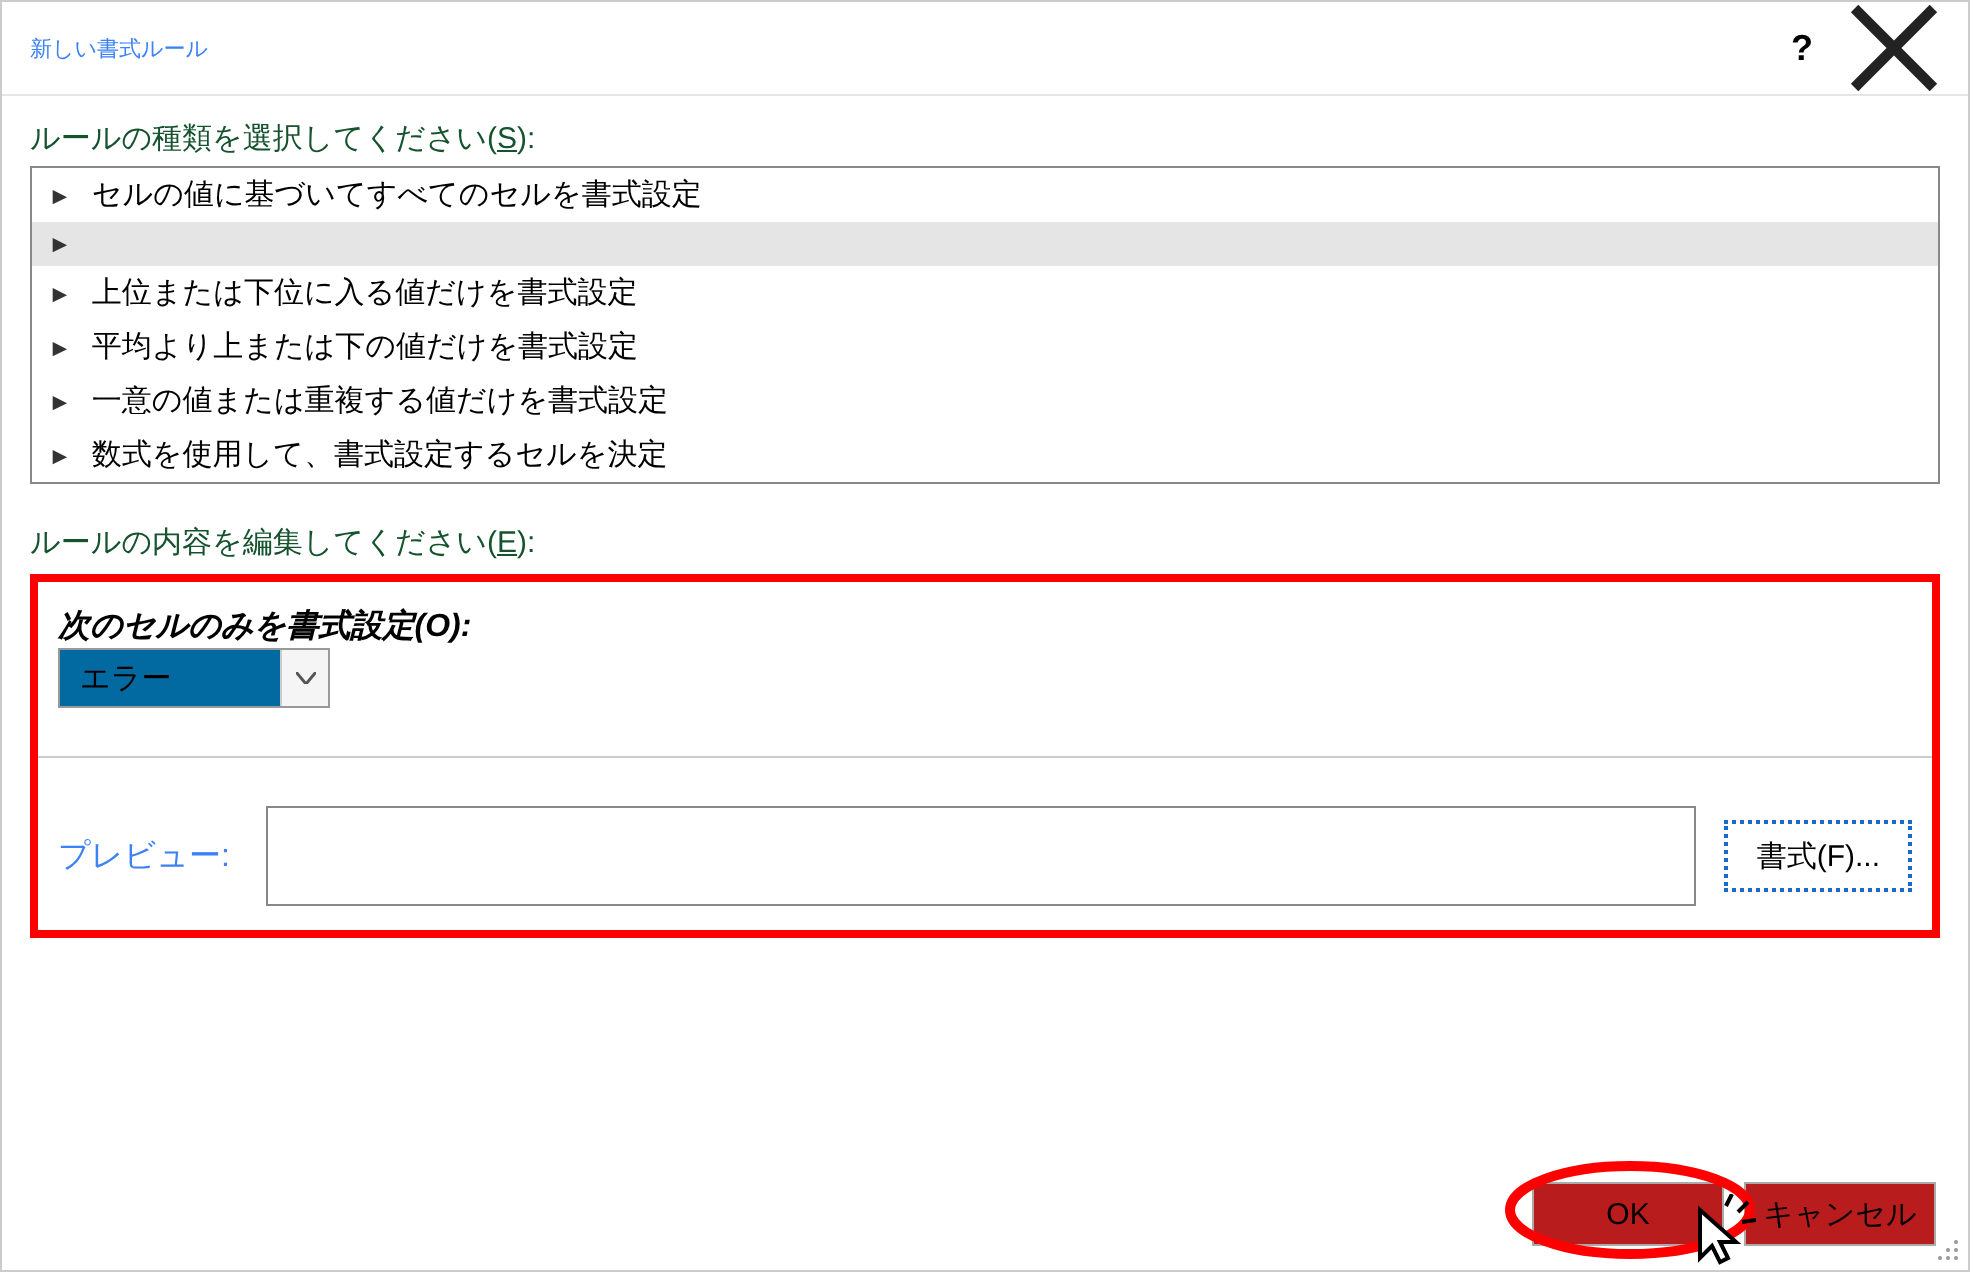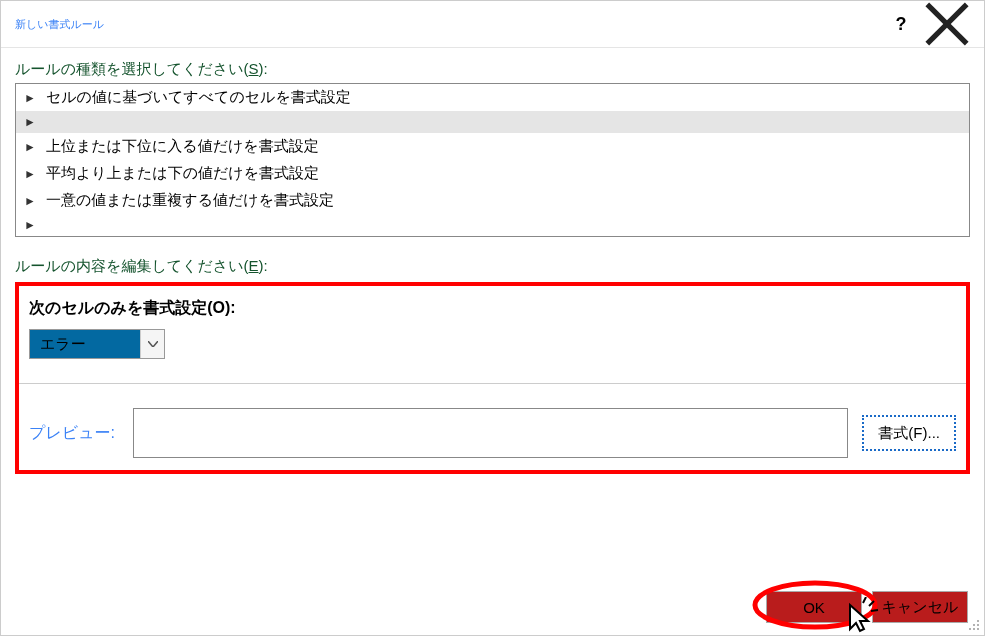--- a/index.html
+++ b/index.html
@@ -75,21 +75,21 @@
       margin-top: 20px;
       margin-bottom: 6px;
     }
     .highlight-box {
       border: 4px solid #f00;
       padding: 12px 10px 12px 10px;
     }
     .format-label {
       font-weight: bold;
       font-size: 16px;
-      margin-bottom: 10px;
+      font-style: italic;
     }
     .dropdown {
       display: inline-flex;
       align-items: center;
       border: 1px solid #999;
       height: 30px;
       background: #0369a1;
       cursor: pointer;
     }
     .dropdown-value {
@@ -219,20 +219,21 @@
       <div class="rule-item">
         <span class="rule-arrow">►</span>
         <span>平均より上または下の値だけを書式設定</span>
       </div>
       <div class="rule-item">
         <span class="rule-arrow">►</span>
         <span>一意の値または重複する値だけを書式設定</span>
       </div>
       <div class="rule-item">
         <span class="rule-arrow">►</span>
+        <span>数式を使用して、書式設定するセルを決定</span>
       </div>
     </div>
 
     <div class="section-label edit-section-label">
       <span>ルールの内容を編集してください(</span><span class="underline">E</span><span>):</span>
     </div>
 
     <div class="highlight-box">
       <div class="format-label">
         <span>次のセルのみを書式設定(</span><span class="underline">O</span><span>):</span>

